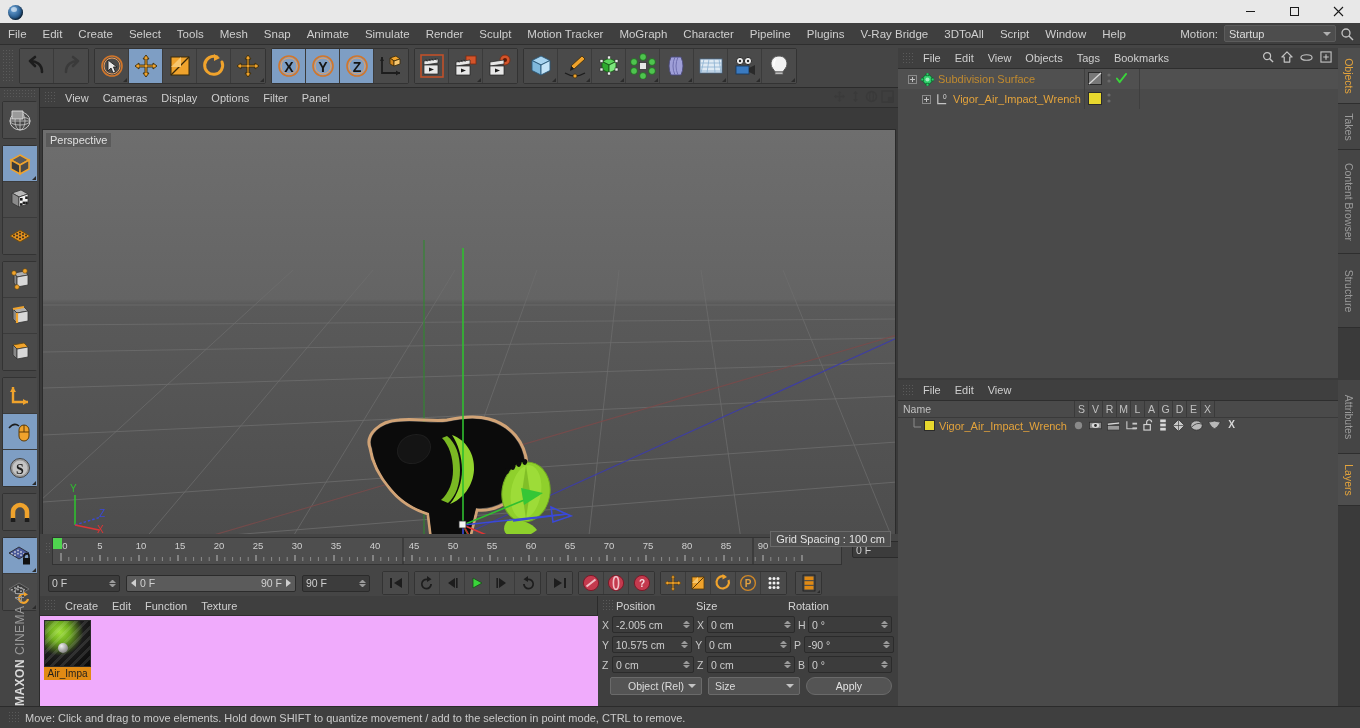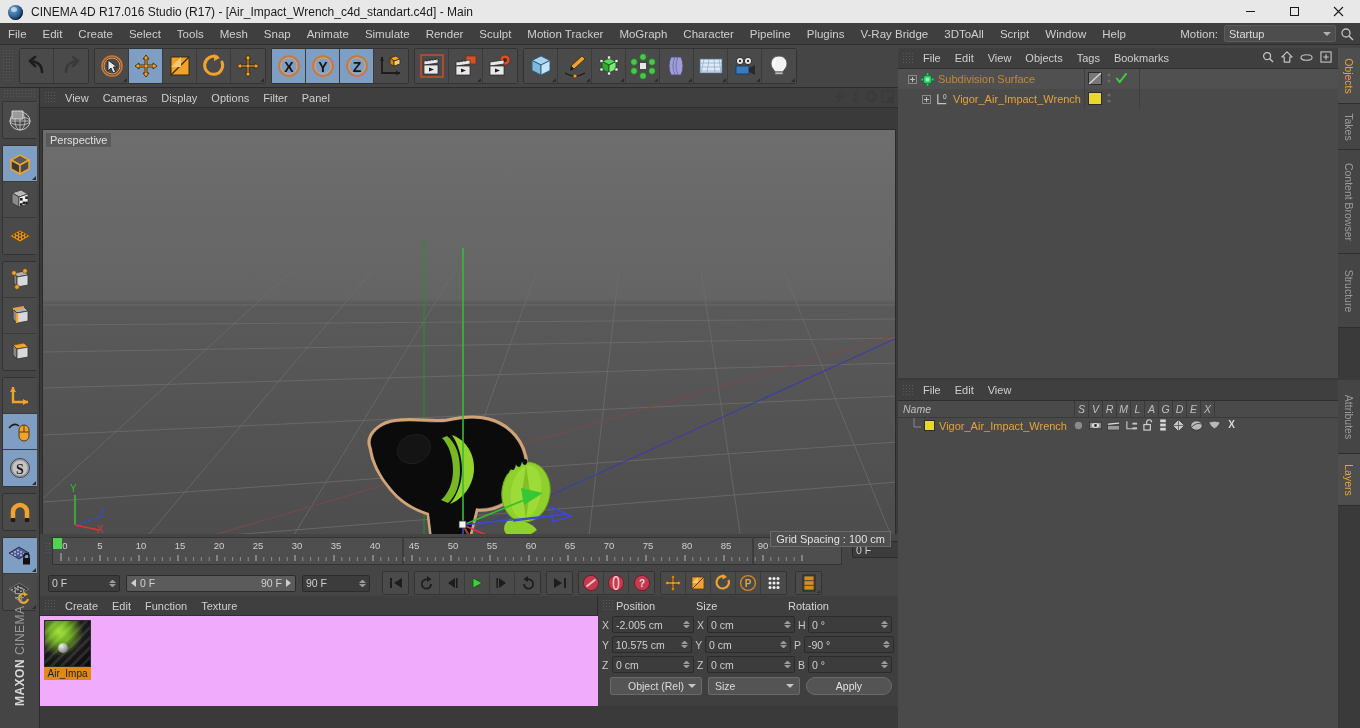--- a/index.html
+++ b/index.html
@@ -198,21 +198,21 @@
   .plusbox:before { content:''; position:absolute; left:1px; top:3px; width:5px; height:1px; background:#c0c0c0; }
   .plusbox:after { content:''; position:absolute; left:3px; top:1px; width:1px; height:5px; background:#c0c0c0; }
   .objname { color:#e3a33c; margin-left:4px; }
   .objname.dim { color:#c08a2f; }
 
   
   .layerpanel { position:absolute; left:898px; top:380px; width:440px; height:348px; background:#3f3f3f; }
   .layermenu { height:21px; display:flex; align-items:center; background:#3f3f3f; border-bottom:1px solid #2e2e2e; }
   .layerhdr { position:absolute; left:0; top:21px; width:440px; height:17px; background:#4a4a4a;
               display:flex; align-items:center; font-size:10.5px; color:#c0c0c0;
-              border-bottom:1px solid #3a3a3a;font-style:italic; }
+              border-bottom:1px solid #3a3a3a; }
   .lcol { width:14px; text-align:center; border-left:1px solid #3a3a3a; height:17px; line-height:17px; }
   .layerbody { position:absolute; left:0; top:38px; width:440px; height:310px; background:#4a4a4a; }
   .layerrow { height:16px; display:flex; align-items:center; font-size:11px; }
 
   
   .vtabs-top { position:absolute; left:1338px; top:48px; width:22px; height:330px; background:#3a3a3a; }
   .vtabs-bot { position:absolute; left:1338px; top:380px; width:22px; height:348px; background:#3a3a3a; }
   .vtab { width:22px; display:flex; align-items:center; justify-content:center;
           background:#454545; border-bottom:1px solid #2e2e2e; }
   .vtab span { transform:rotate(90deg); white-space:nowrap; font-size:10.5px; color:#9b9b9b; }
@@ -228,21 +228,20 @@
 </style>
 </head>
 <body>
 
 <div class="app">
 
   <div class="titlebar">
     <div class="tb-icon">
         <div class="c4d-logo"></div>
       </div>
-    <div class="tb-title">CINEMA 4D R17.016 Studio (R17) - [Air_Impact_Wrench_c4d_standart.c4d] - Main</div>
     <div class="tb-btns">
       <div class="tb-btn">
         <svg width="11" height="11" viewBox="0 0 11 11">
             <rect x="1" y="5" width="9" height="1" fill="#1a1a1a"></rect>
           </svg>
       </div>
       <div class="tb-btn">
         <svg width="11" height="11" viewBox="0 0 11 11">
             <rect x="1.5" y="1.5" width="8" height="8" fill="none" stroke="#1a1a1a" stroke-width="1"></rect>
           </svg>
@@ -1424,14 +1423,18 @@
 
   <div class="vtabs-bot">
     <div class="vtab" style="height:74px;">
       <span>Attributes</span>
     </div>
     <div class="vtab active" style="height:52px;">
       <span>Layers</span>
     </div>
   </div>
 
+  <div class="statusbar">
+    <div class="sgrip"></div>
+    <div class="status-text">Move: Click and drag to move elements. Hold down SHIFT to quantize movement / add to the selection in point mode, CTRL to remove.</div>
+  </div>
 
 </div>
 
 </body></html>

